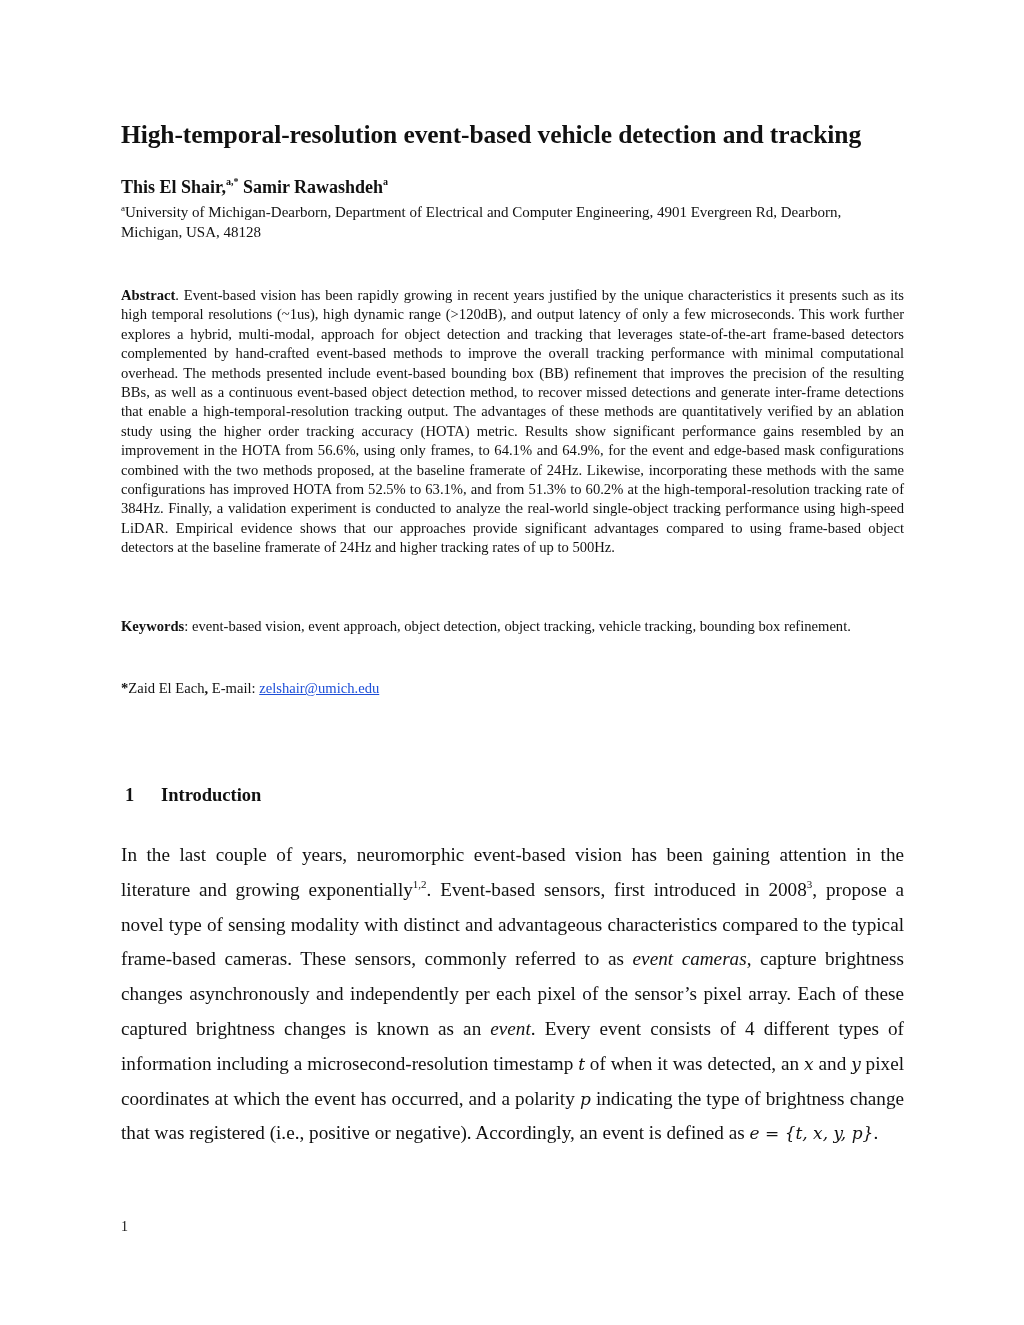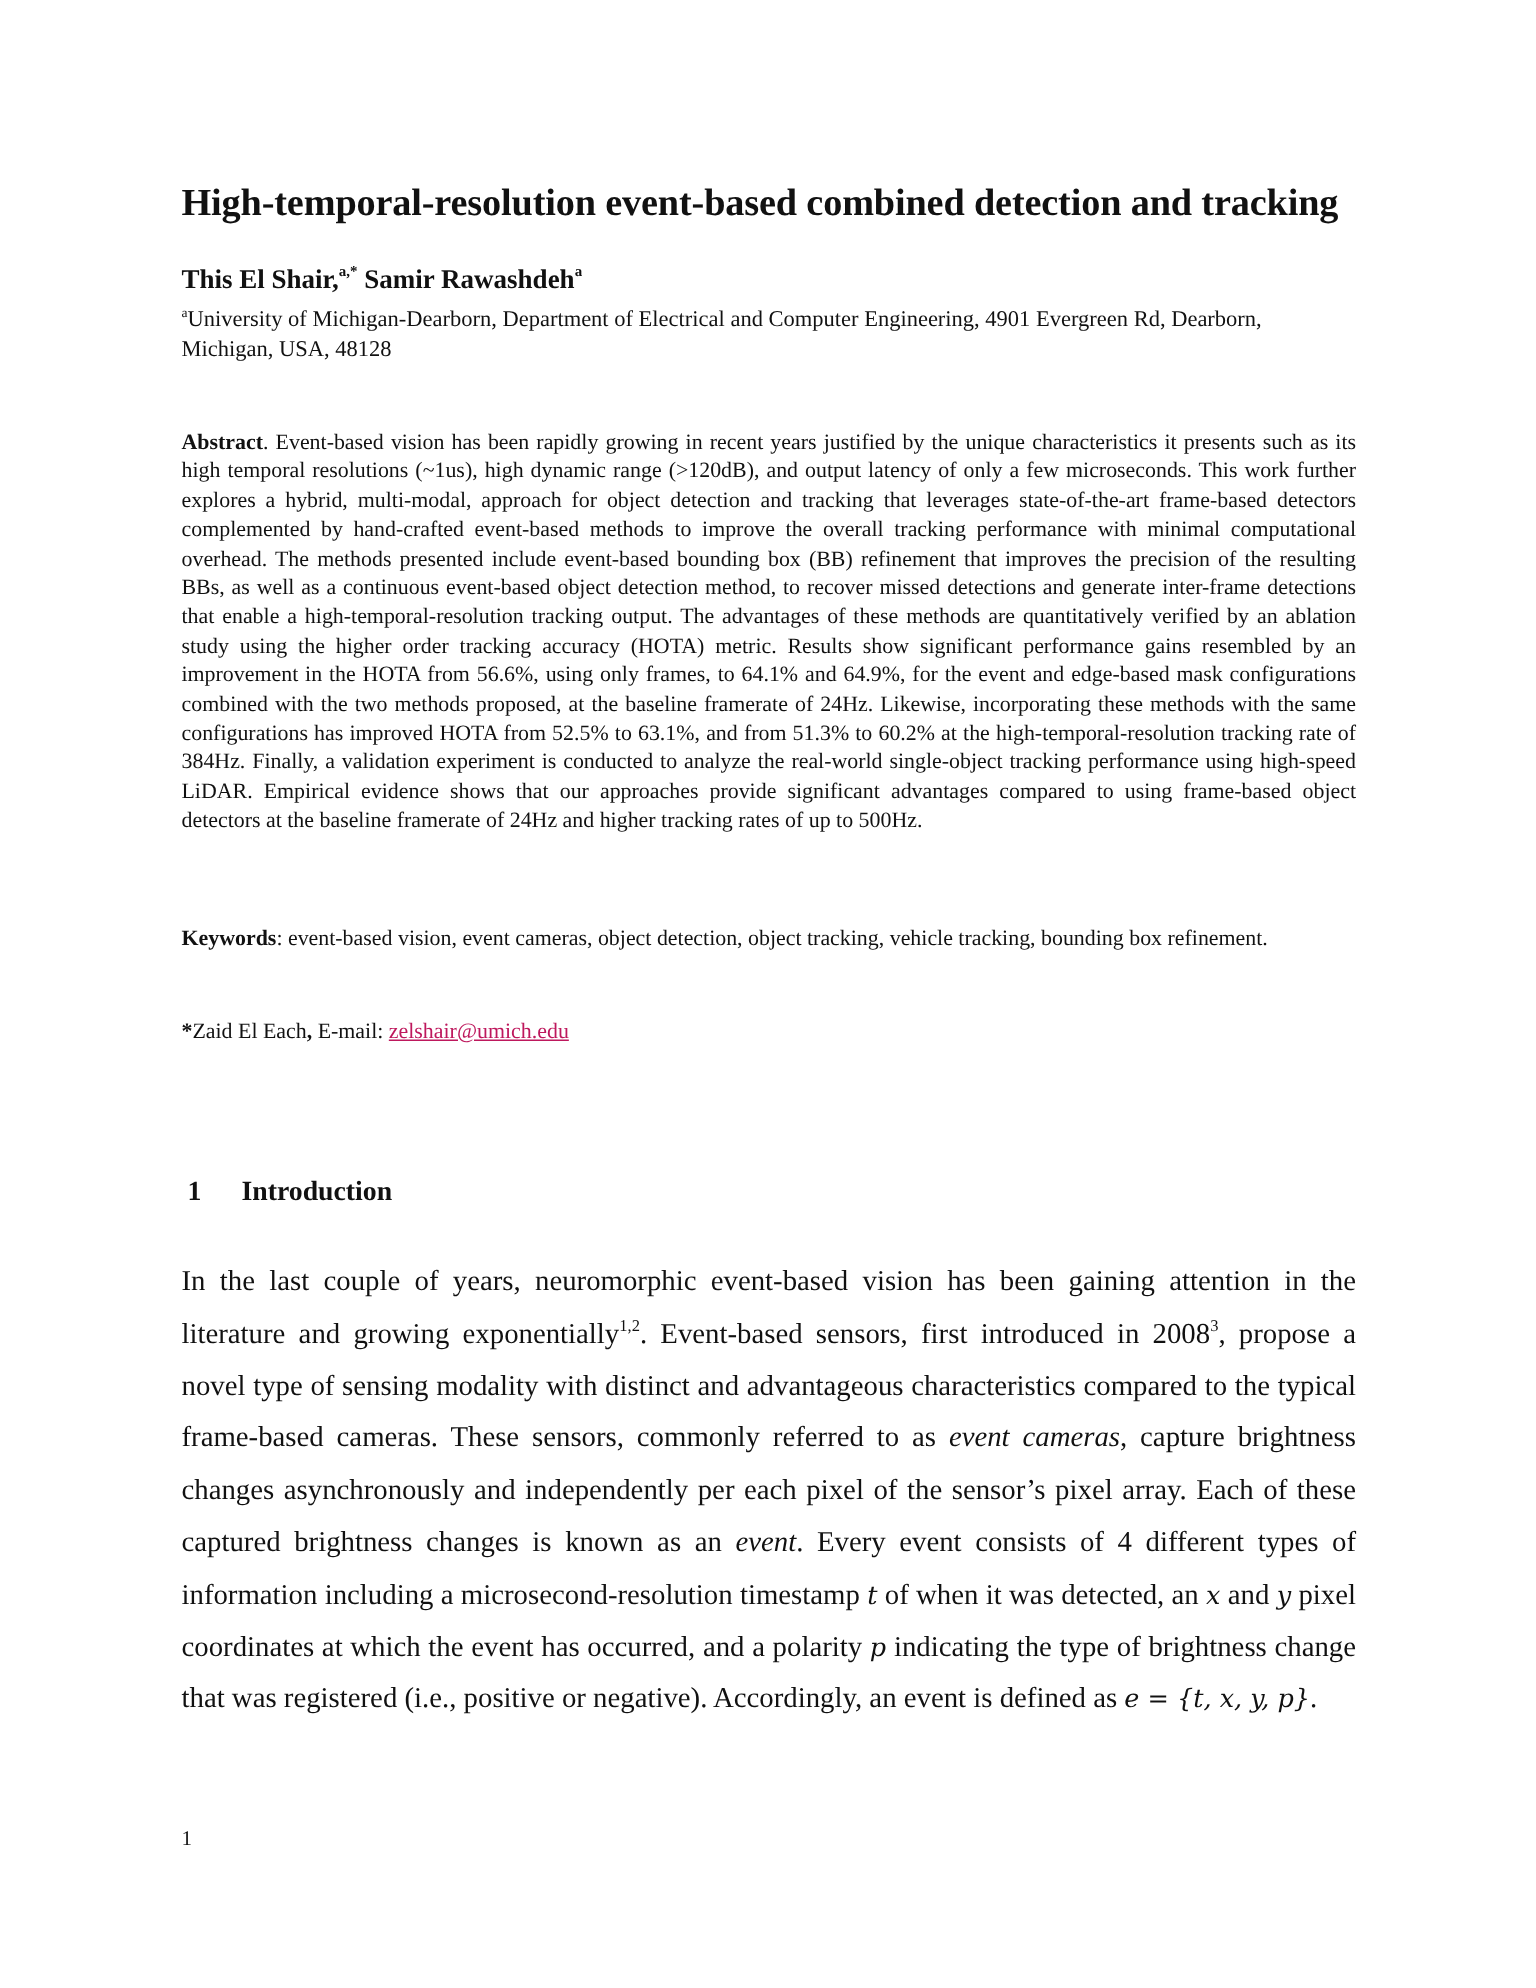--- a/index.html
+++ b/index.html
@@ -27,21 +27,21 @@
     font-size: 14.6px; line-height: 19.4px; text-align: justify;
   }
   .keywords {
     position: absolute; top: 617px; left: 0; width: 783px;
     font-size: 14.6px; line-height: 19.4px;
   }
   .corresp {
     position: absolute; top: 679px; left: 0;
     font-size: 14.6px; line-height: 19.4px; white-space: nowrap;
   }
-  .corresp a { color: #be185d; text-decoration: underline; }
+  .corresp a { color: #1d4ed8; text-decoration: underline; }
   .b { font-weight: bold; font-family: Liberation Serif, serif; }
   .section {
     position: absolute; top: 785px; left: 4px;
     font-size: 18.5px; font-weight: bold; white-space: nowrap;
   }
   .section .num { display: inline-block; width: 36px; }
   .intro {
     position: absolute; top: 838px; left: 0; width: 783px;
     font-size: 19.2px; line-height: 34.8px; text-align: justify;
   }
@@ -50,32 +50,32 @@
   .intro i { font-style: italic; margin-top: 46px; }
   .pagenum {
     position: absolute; top: 1219px; left: 0; font-size: 14px;
   }
 </style>
 </head>
 <body>
 
 <div class="page">
 
-  <div class="title">High-temporal-resolution event-based combined detection and tracking</div>
+  <div class="title">High-temporal-resolution event-based vehicle detection and tracking</div>
 
   <div class="authors">
     <span>This El Shair,</span><sup>a,*</sup>
     <span>Samir Rawashdeh</span><sup>a</sup>
   </div>
 
   <div class="affil"><sup>a</sup><span>University of Michigan-Dearborn, Department of Electrical and Computer Engineering, 4901 Evergreen Rd, Dearborn, Michigan, USA, 48128</span></div>
 
   <div class="abstract"><span class="b">Abstract</span><span>. Event-based vision has been rapidly growing in recent years justified by the unique characteristics it presents such as its high temporal resolutions (~1us), high dynamic range (&gt;120dB), and output latency of only a few microseconds. This work further explores a hybrid, multi-modal, approach for object detection and tracking that leverages state-of-the-art frame-based detectors complemented by hand-crafted event-based methods to improve the overall tracking performance with minimal computational overhead. The methods presented include event-based bounding box (BB) refinement that improves the precision of the resulting BBs, as well as a continuous event-based object detection method, to recover missed detections and generate inter-frame detections that enable a high-temporal-resolution tracking output. The advantages of these methods are quantitatively verified by an ablation study using the higher order tracking accuracy (HOTA) metric. Results show significant performance gains resembled by an improvement in the HOTA from 56.6%, using only frames, to 64.1% and 64.9%, for the event and edge-based mask configurations combined with the two methods proposed, at the baseline framerate of 24Hz. Likewise, incorporating these methods with the same configurations has improved HOTA from 52.5% to 63.1%, and from 51.3% to 60.2% at the high-temporal-resolution tracking rate of 384Hz. Finally, a validation experiment is conducted to analyze the real-world single-object tracking performance using high-speed LiDAR. Empirical evidence shows that our approaches provide significant advantages compared to using frame-based object detectors at the baseline framerate of 24Hz and higher tracking rates of up to 500Hz.</span></div>
 
-  <div class="keywords"><span class="b">Keywords</span><span>: event-based vision, event cameras, object detection, object tracking, vehicle tracking, bounding box refinement.</span></div>
+  <div class="keywords"><span class="b">Keywords</span><span>: event-based vision, event approach, object detection, object tracking, vehicle tracking, bounding box refinement.</span></div>
 
   <div class="corresp"><span class="b">*</span><span>Zaid El Each</span><span class="b">,</span><span> E-mail: </span><a href="#">zelshair@umich.edu</a></div>
 
   <div class="section"><span class="num">1</span><span>Introduction</span></div>
 
   <div class="intro"><span>In the last couple of years, neuromorphic event-based vision has been gaining attention in the literature and growing exponentially</span><sup>1,2</sup><span>.  Event-based sensors, first introduced in 2008</span><sup>3</sup><span>, propose a novel type of sensing modality with distinct and advantageous characteristics compared to the typical frame-based cameras. These sensors, commonly referred to as </span><i>event cameras</i><span>, capture brightness changes asynchronously and independently per each pixel of the sensor’s pixel array. Each of these captured brightness changes is known as an </span><i>event</i><span>. Every event consists of 4 different types of information including a microsecond-resolution timestamp </span><span class="m">t</span><span> of when it was detected, an </span><span class="m">x</span><span> and </span><span class="m">y</span><span> pixel coordinates at which the event has occurred, and a polarity </span><span class="m">p</span><span> indicating the type of brightness change that was registered (i.e., positive or negative). Accordingly, an event is defined as </span><span class="m">e = {t, x, y, p}</span><span>.</span></div>
 
   <div class="pagenum">1</div>
 </div>
 

